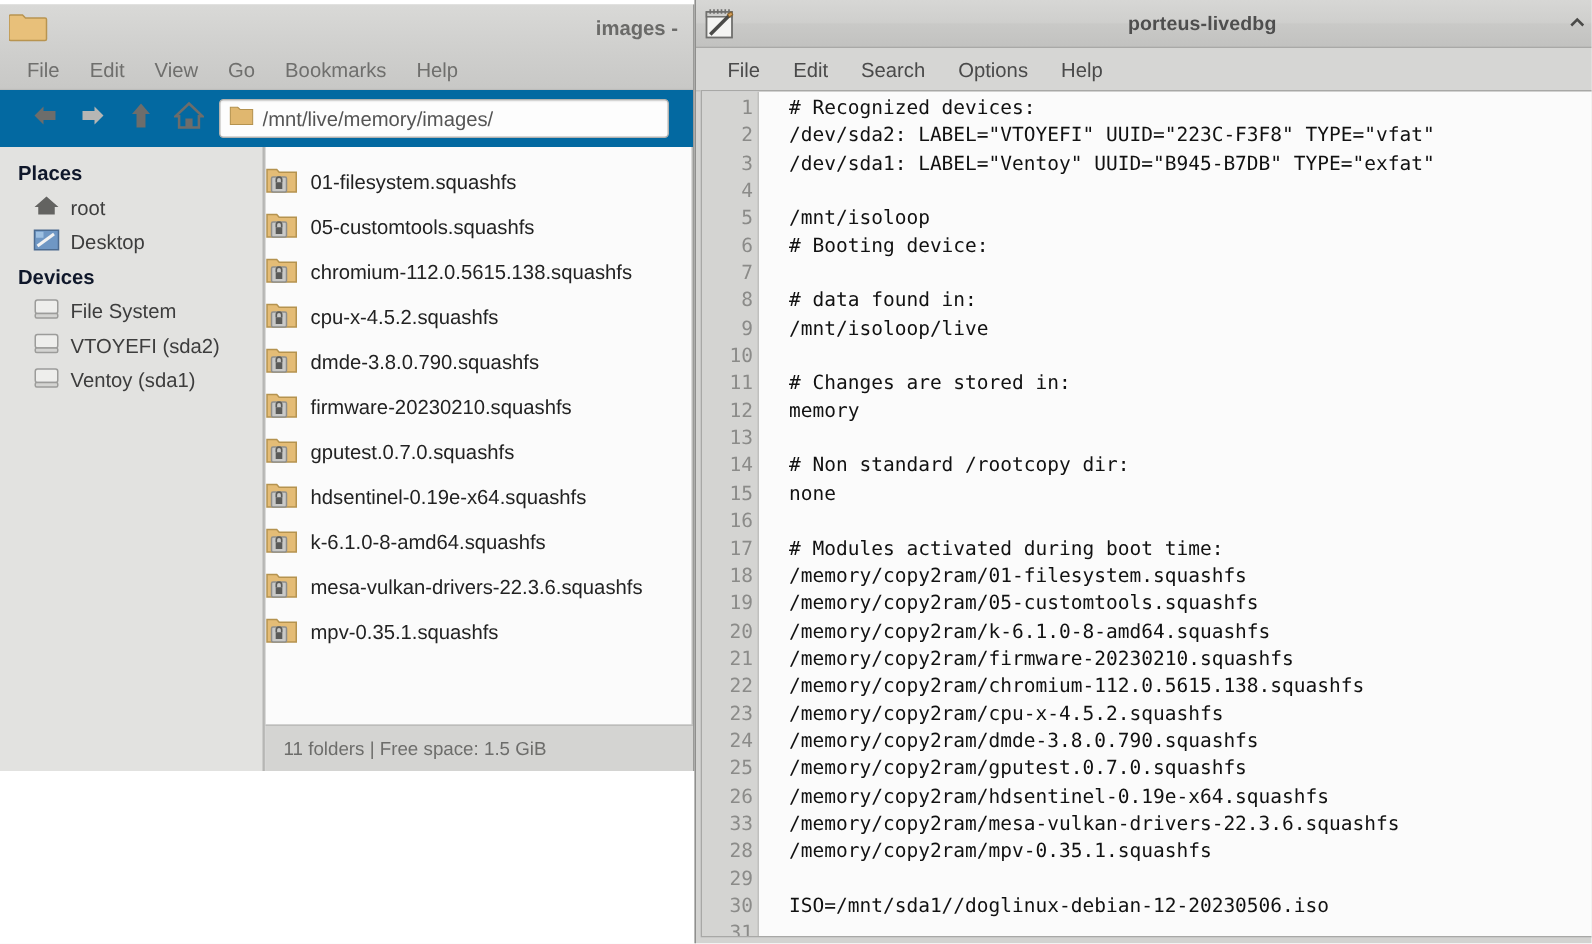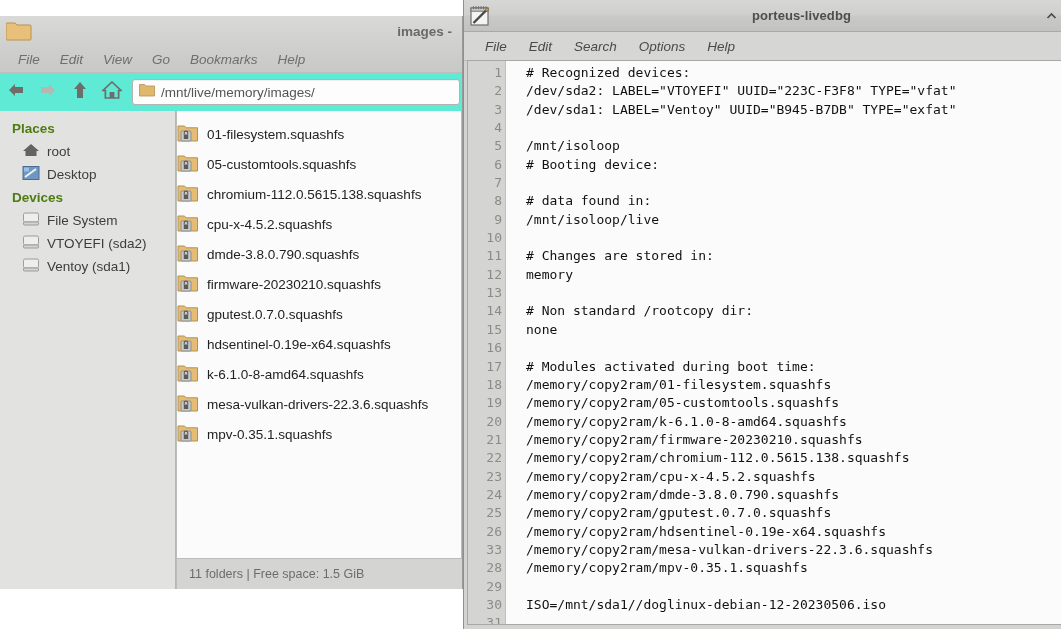--- a/index.html
+++ b/index.html
@@ -27,62 +27,62 @@
   .win-icon{width:22px;height:22px;margin-left:5px;flex:none;position:relative;z-index:3;}
   .win-btns{position:absolute;right:6px;top:0;height:30px;display:flex;align-items:center;gap:12px;z-index:3;}
   .win-btn{width:13px;height:13px;position:relative;cursor:default;}
 
   .menubar{
     height:28px;display:flex;align-items:center;padding-left:10px;
     background:#d6d6d4;
     border-bottom:1px solid #bdbdbb;
   }
   .menu-item{
-    font-size:13.5px;color:#4a4a4a;padding:2px 11px;border-radius:2px;cursor:default;font-style:italic;
+    font-size:13.5px;color:#4a4a4a;padding:2px 11px;border-radius:2px;cursor:default;
   }
 
   
   #filemanager{
-    left:0;top:16px;width:463px;height:573px;
+    left:0;top:3px;width:463px;height:511px;
     background:#d6d6d4;
     border-right:1px solid #9a9a98;
   }
   #fm-title{height:56px;background:linear-gradient(to bottom,#d9d9d7 0%,#d0d0ce 50%,#c8c8c6 100%);
             border-bottom:1px solid #bdbdbb;position:relative;}
   #fm-title .folder-ico{position:absolute;left:6px;top:4px;}
   #fm-title .fm-name{
     position:absolute;right:10px;top:8px;font-size:13.5px;font-weight:bold;color:#6a6a68;
     white-space:nowrap;
   }
   #fm-menubar{
     position:absolute;left:0;top:30px;height:26px;display:flex;align-items:center;
     padding-left:8px;background:transparent;border:0;
   }
   #fm-menubar .menu-item{font-size:13.5px;color:#6f6f6d;padding:2px 10px;}
 
   #fm-toolbar{
-    height:38px;display:flex;align-items:center;gap:0px;padding:0 0;
-    background:#5eead4;border-bottom:1px solid #b4b4b2;
+    height:38px;display:flex;align-items:center;gap:0px;padding:0 14px;
+    background:#0369a1;border-bottom:1px solid #b4b4b2;
   }
   .tb-btn{width:32px;height:30px;display:flex;align-items:center;justify-content:center;cursor:default;}
   .path-entry{
     flex:1;height:26px;margin-left:4px;margin-right:2px;
     background:#fdfdfd;border:1px solid #b3b3b1;border-radius:3px;
     display:flex;align-items:center;padding:0 6px;box-sizing:border-box;
     box-shadow:inset 0 1px 1px rgba(0,0,0,.06);
   }
   .path-entry .ptxt{font-size:13.5px;color:#555;margin-left:6px;white-space:nowrap;overflow:hidden;}
 
   #fm-body{position:absolute;left:0;right:0;top:95px;bottom:0;display:flex;}
   #fm-sidebar{
     width:176px;flex:none;background:#e2e2e0;border-right:1px solid #b6b6b4;
     padding-top:6px;box-sizing:border-box;overflow:hidden;
   }
   .side-head{
-    font-size:13.5px;font-weight:bold;color:#4d7c0f;padding:4px 0 4px 12px;
+    font-size:13.5px;font-weight:bold;color:#0f172a;padding:4px 0 4px 12px;
   }
   .side-item{
     display:flex;align-items:center;gap:7px;padding:2px 0 2px 22px;font-size:13.5px;color:#3d3d3d;
     cursor:default;height:23px;box-sizing:border-box;
   }
   #fm-list{
     flex:1;background:#fbfbfb;border:1px solid #bcbcba;border-top:0;border-bottom:0;
     overflow:hidden;position:relative;
   }
   .file-row{

